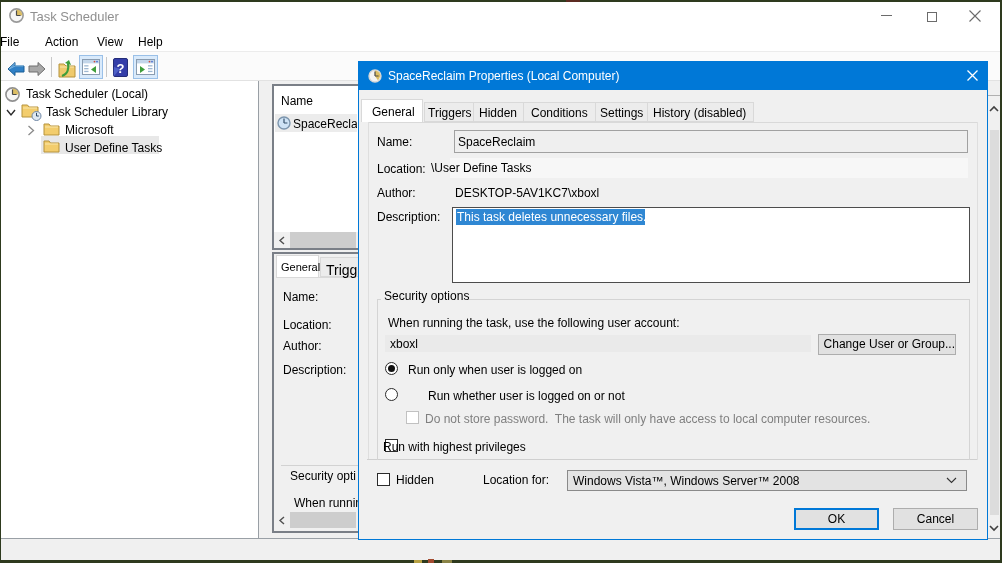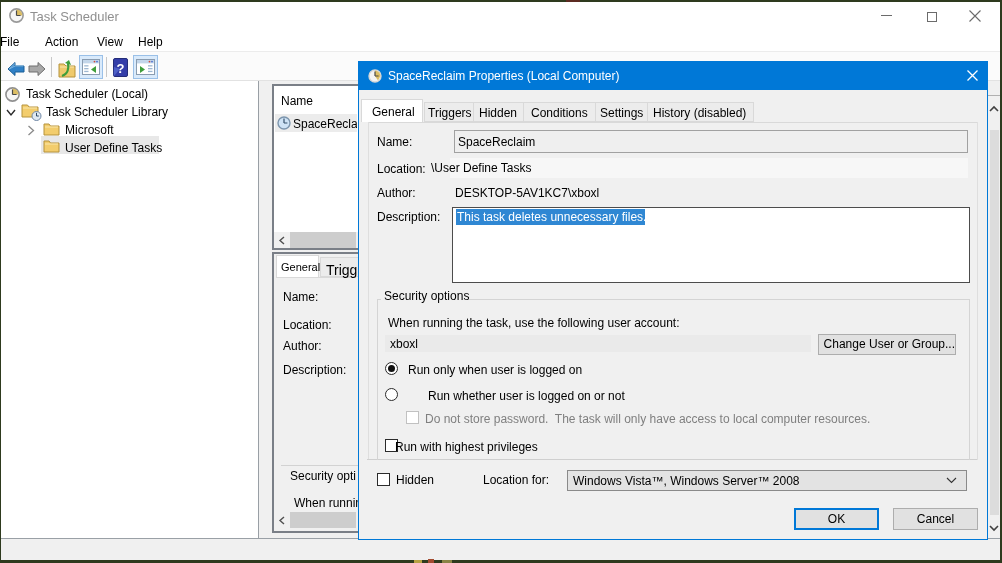--- a/index.html
+++ b/index.html
@@ -215,21 +215,21 @@
 <div class="lbl" style="left:390px;top:337px;z-index:54">xboxl</div>
 <div class="abs" style="left:818px;top:334px;width:138px;height:21px;background:#e1e1e1;border:1px solid #adadad;text-align:right;line-height:19px;z-index:53">Change User or Group...</div>
 <div class="abs" style="left:385px;top:362px;width:13px;height:13px;border:1px solid #2b2b2b;border-radius:50%;background:#fff;z-index:53"></div>
 <div class="abs" style="left:388px;top:365px;width:7px;height:7px;border-radius:50%;background:#111;z-index:54"></div>
 <div class="lbl" style="left:408px;top:363px;z-index:53">Run only when user is logged on</div>
 <div class="abs" style="left:385px;top:388px;width:13px;height:13px;border:1px solid #2b2b2b;border-radius:50%;background:#fff;z-index:53"></div>
 <div class="lbl" style="left:428px;top:389px;z-index:53">Run whether user is logged on or not</div>
 <div class="abs" style="left:406px;top:411px;width:13px;height:13px;border:1px solid #c1c1c1;background:#fff;z-index:53"></div>
 <div class="lbl" style="left:425px;top:412px;color:#7f7f7f;z-index:53">Do not store password.&nbsp; The task will only have access to local computer resources.</div>
 <div class="abs" style="left:385px;top:439px;width:13px;height:13px;border:1px solid #2b2b2b;background:#fff;z-index:53"></div>
-<div class="lbl" style="left:395px;top:440px;z-index:53">Run with highest privileges</div>
+<div class="lbl" style="left:383px;top:440px;z-index:53">Run with highest privileges</div>
 
 <div class="abs" style="left:377px;top:473px;width:13px;height:13px;border:1px solid #2b2b2b;background:#fff;z-index:53"></div>
 <div class="lbl" style="left:396px;top:473px;z-index:53">Hidden</div>
 <div class="lbl" style="left:483px;top:473px;z-index:53">Location for:</div>
 <div class="abs" style="left:567px;top:470px;width:400px;height:21px;background:#e3e3e3;border:1px solid #8a8a8a;z-index:53"></div>
 <div class="lbl" style="left:573px;top:474px;z-index:54">Windows Vista™, Windows Server™ 2008</div>
 <svg class="abs" style="left:946px;top:477px;z-index:54" width="11" height="7" viewBox="0 0 11 7">
     <path d="M1,1 L5.5,5.5 L10,1" fill="none" stroke="#333" stroke-width="1.1"></path>
   </svg>
 <div class="abs" style="left:794px;top:508px;width:85px;height:22px;background:#e1e1e1;border:2px solid #0078d7;text-align:center;line-height:18px;z-index:53">OK</div>

